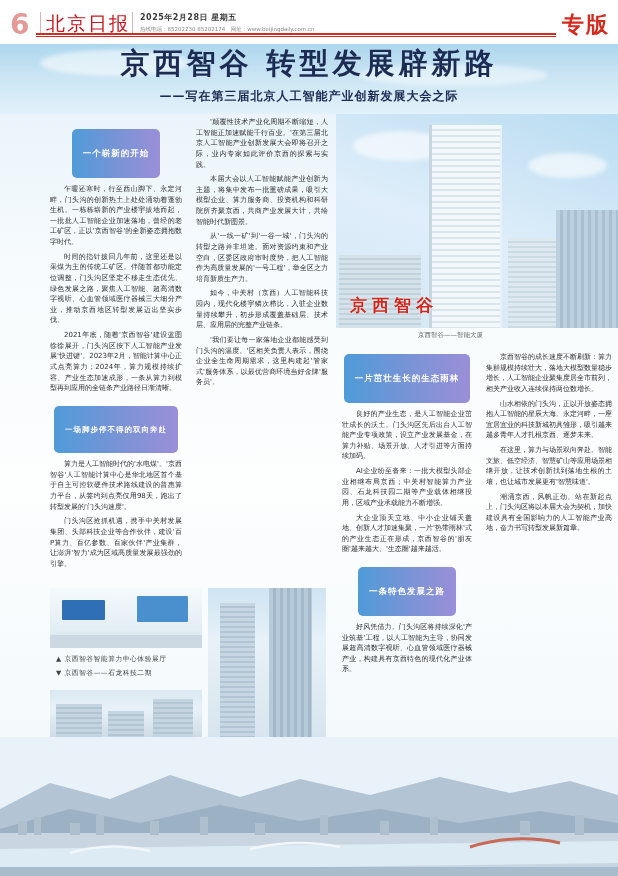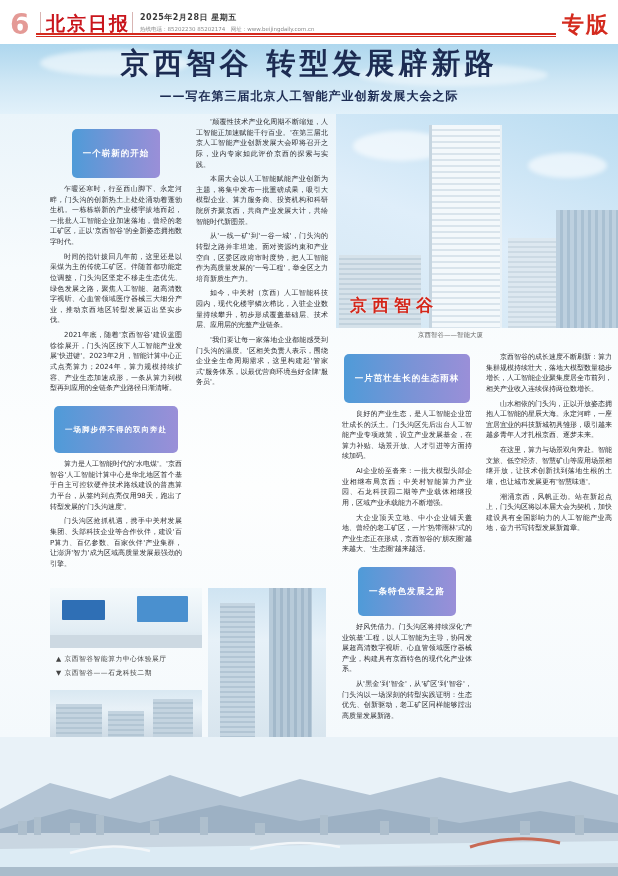--- a/index.html
+++ b/index.html
@@ -3,21 +3,21 @@
 <meta charset="utf-8">
 <style>
   * { margin:0; padding:0; box-sizing:border-box; }
   body { background:#888; font-family:"DejaVu Sans","Liberation Sans",sans-serif; }
   .page { position:relative; width:618px; height:876px; background:#ffffff; margin:0 auto; overflow:hidden; }
 
   
   .header { position:absolute; top:0; left:0; width:618px; height:44px; background:#fff; }
   .page-num { position:absolute; left:10px; top:8px; font-size:28px; color:#e49a96; font-weight:bold; }
   .hdiv { position:absolute; top:12px; width:1px; height:22px; background:#d8b5b3; }
-  .masthead { position:absolute; left:46px; top:11px; font-family:"DejaVu Serif","Liberation Serif",serif; font-size:19px; font-weight:bold; color:#c9161d; letter-spacing:2px; }
+  .masthead { position:absolute; left:46px; top:11px; font-family:"DejaVu Serif","Liberation Serif",serif; font-size:19px; font-weight:normal; color:#c9161d; letter-spacing:2px; }
   .dateblock { position:absolute; left:140px; top:12px; }
   .dateline { font-size:8px; font-weight:bold; color:#3a3a3a; letter-spacing:0.5px; }
   .contactline { font-size:5.5px; color:#8a8a8a; margin-top:3px; }
   .hrule { position:absolute; left:36px; top:33px; width:520px; height:4px; border-top:2px solid #d42b1f; border-bottom:1px solid #d42b1f; }
   .edition { position:absolute; right:8px; top:10px; font-size:22px; font-weight:900; color:#d42b1f; letter-spacing:2px; }
 
   
   .banner { position:absolute; top:44px; left:0; width:618px; height:70px; background:linear-gradient(180deg,#aed7ee 0%,#cfe7f5 55%,#e2f1fa 100%); text-align:center; overflow:hidden; }
   .banner:before { content:""; position:absolute; left:40px; top:6px; width:150px; height:26px; border-radius:50%; background:rgba(255,255,255,.55); filter:blur(2px); }
   .banner:after { content:""; position:absolute; right:70px; top:20px; width:190px; height:22px; border-radius:50%; background:rgba(255,255,255,.45); filter:blur(2px); }
@@ -119,26 +119,25 @@
         <p class="para">如今，中关村（京西）人工智能科技园内，现代化楼宇鳞次栉比，入驻企业数量持续攀升，初步形成覆盖基础层、技术层、应用层的完整产业链条。</p>
         <p class="para">'我们要让每一家落地企业都能感受到门头沟的温度。'区相关负责人表示，围绕企业全生命周期需求，这里构建起'管家式'服务体系，以最优营商环境当好金牌'服务员'。</p>
       </div>
   </div>
 
   <div class="col" style="left:342px;top:342px;width:130px;height:393px;">
     <span class="badge">一片茁壮生长的生态雨林</span>
     <div>
         <p class="para">良好的产业生态，是人工智能企业茁壮成长的沃土。门头沟区先后出台人工智能产业专项政策，设立产业发展基金，在算力补贴、场景开放、人才引进等方面持续加码。</p>
         <p class="para">AI企业纷至沓来：一批大模型头部企业相继布局京西；中关村智能算力产业园、石龙科技园二期等产业载体相继投用，区域产业承载能力不断增强。</p>
-        <p class="para">大企业顶天立地、中小企业铺天盖地、曾经的老工矿区，一片'热带雨林'式的产业生态正在形成，京西智谷的'朋友圈'越来越大、'生态圈'越来越活。</p>
+        <p class="para">大企业顶天立地、中小企业铺天盖地、创新人才加速集聚，一片'热带雨林'式的产业生态正在形成，京西智谷的'朋友圈'越来越大、'生态圈'越来越活。</p>
       </div>
     <span class="badge">一条特色发展之路</span>
     <div>
         <p class="para">好风凭借力。门头沟区将持续深化'产业筑基'工程，以人工智能为主导，协同发展超高清数字视听、心血管领域医疗器械产业，构建具有京西特色的现代化产业体系。</p>
-        <p class="para">从'黑金'到'智金'，从'矿区'到'智谷'，门头沟以一场深刻的转型实践证明：生态优先、创新驱动，老工矿区同样能够蹚出高质量发展新路。</p>
       </div>
   </div>
 
   <div class="col" style="left:486px;top:352px;width:126px;height:383px;">
     <div>
         <p class="para">京西智谷的成长速度不断刷新：算力集群规模持续壮大，落地大模型数量稳步增长，人工智能企业聚集度居全市前列，相关产业收入连续保持两位数增长。</p>
         <p class="para">山水相依的门头沟，正以开放姿态拥抱人工智能的星辰大海。永定河畔，一座宜居宜业的科技新城初具雏形，吸引越来越多青年人才扎根京西、逐梦未来。</p>
         <p class="para">在这里，算力与场景双向奔赴。智能文旅、低空经济、智慧矿山等应用场景相继开放，让技术创新找到落地生根的土壤，也让城市发展更有'智慧味道'。</p>
         <p class="para">潮涌京西，风帆正劲。站在新起点上，门头沟区将以本届大会为契机，加快建设具有全国影响力的人工智能产业高地，奋力书写转型发展新篇章。</p>
       </div>

